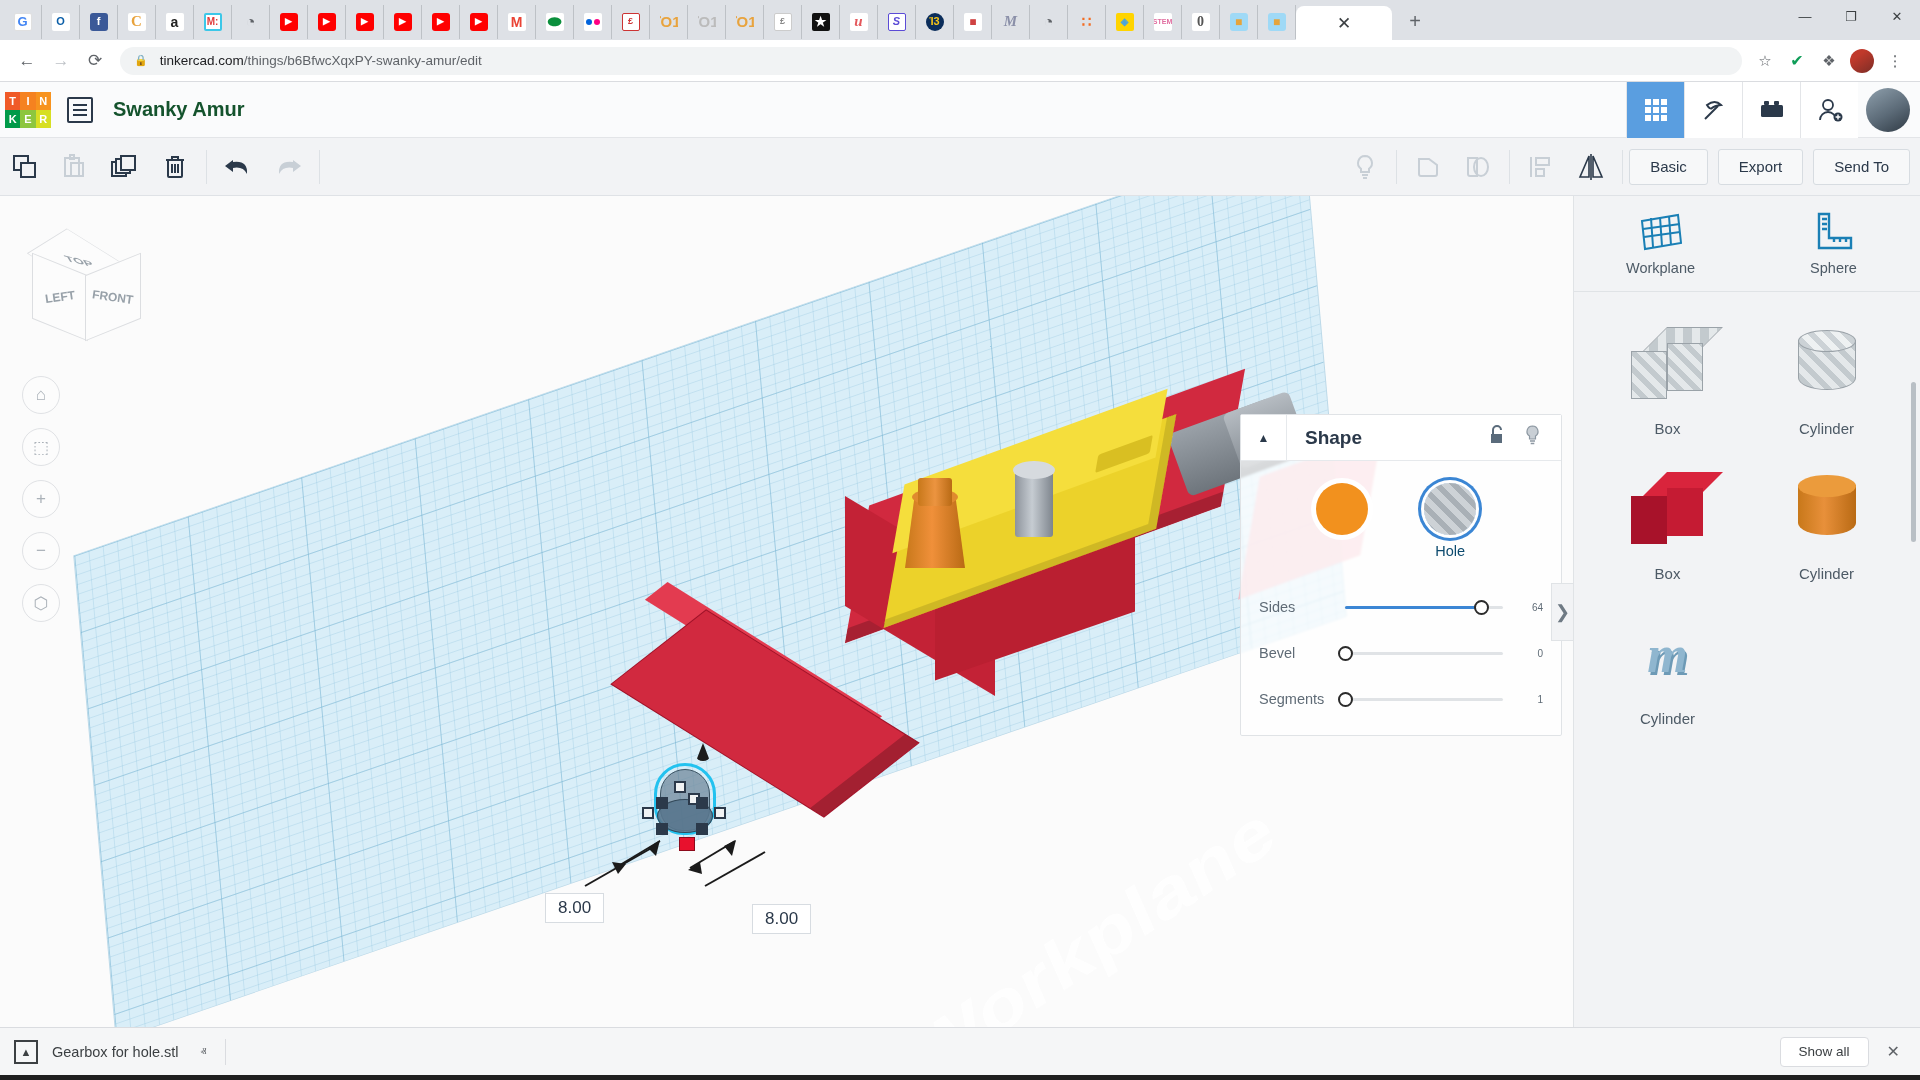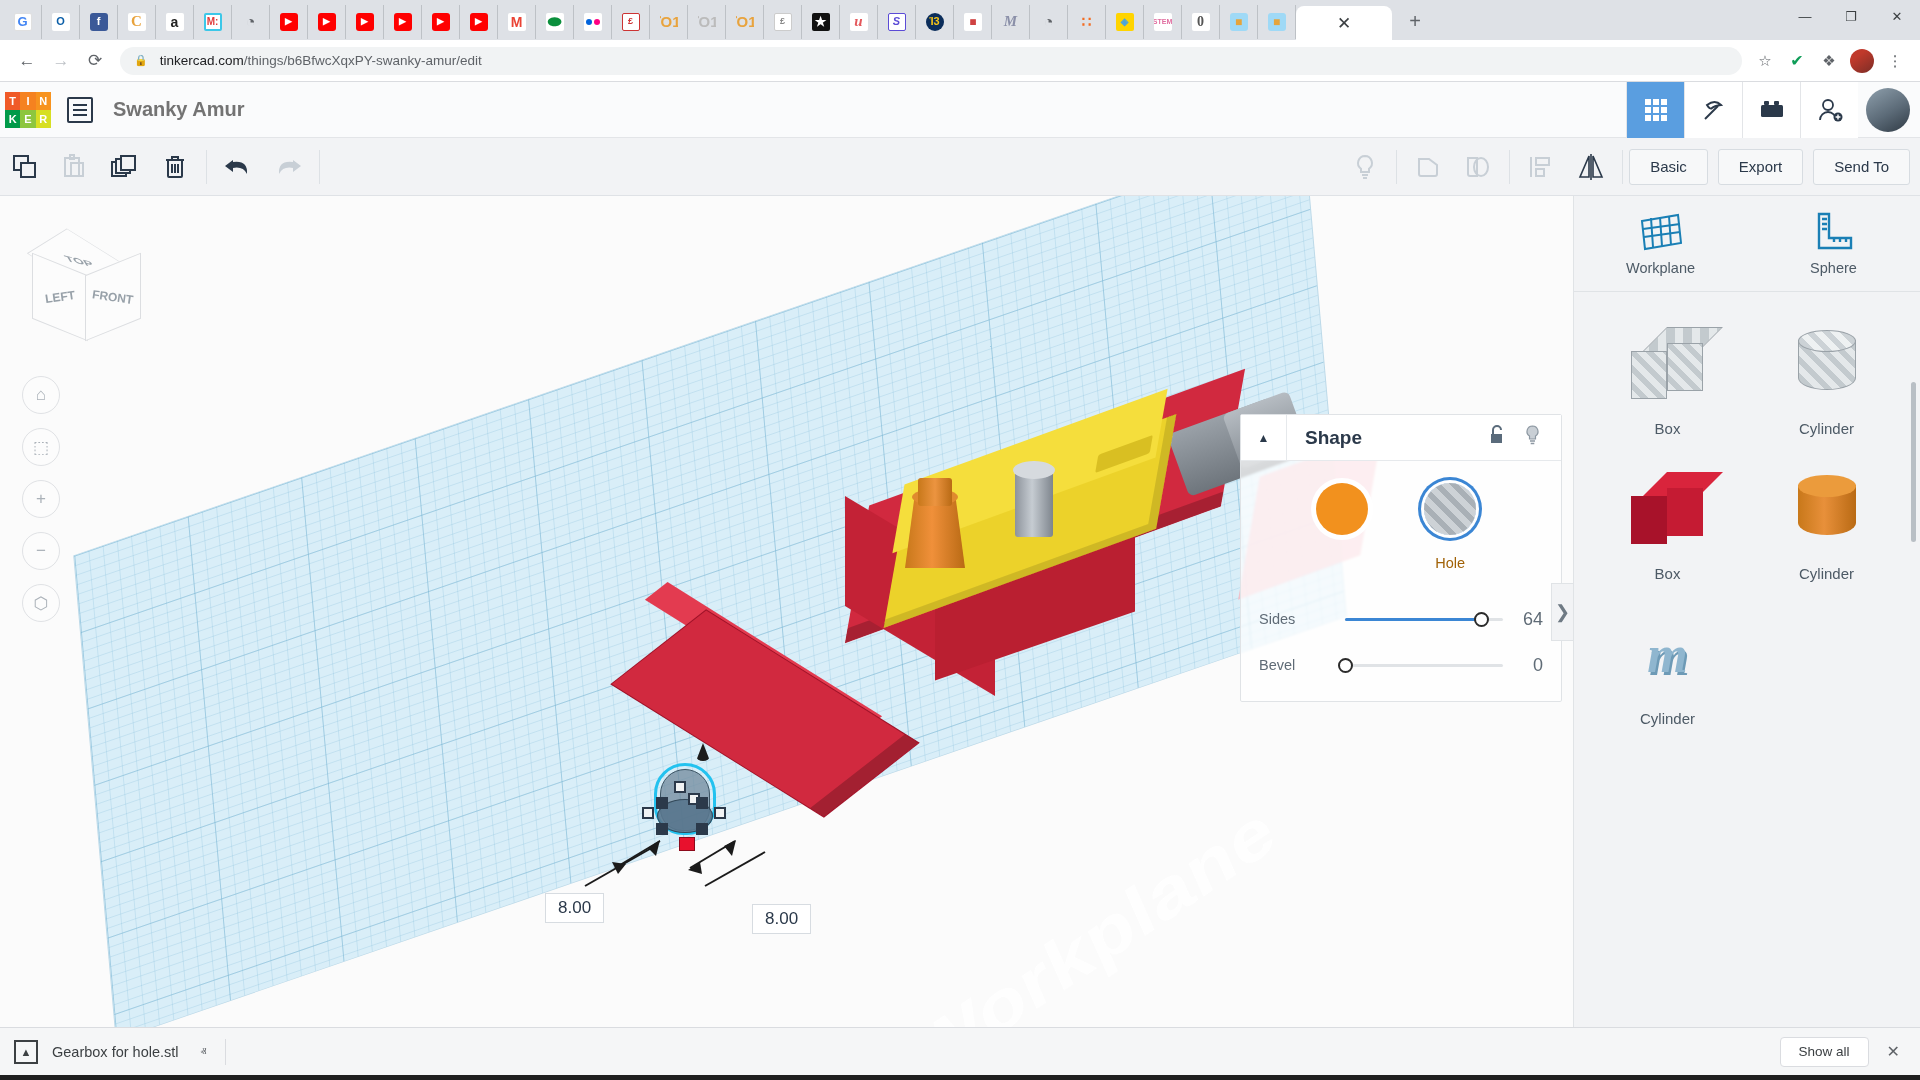--- a/index.html
+++ b/index.html
@@ -112,21 +112,21 @@
   }
   #tc-logo { width: 46px; height: 36px; margin-left: 5px; display: grid;
              grid-template-columns: repeat(3, 1fr); grid-template-rows: repeat(2, 1fr); }
   #tc-logo span { display: flex; align-items: center; justify-content: center;
                   color: #fff; font-size: 11px; font-weight: 700; }
   #hamburger {
     width: 26px; height: 26px; border: 2px solid #2b394a; border-radius: 2px;
     margin-left: 16px; display:flex; flex-direction:column; justify-content:center; gap:3px; padding: 0 4px;
   }
   #hamburger i { display:block; height:2px; background:#2b394a; width:100%; }
-  #doc-title { margin-left: 20px; font-size: 20px; color: #737373; font-weight: 600; }
+  #doc-title { margin-left: 20px; font-size: 20px; color: #14532d; font-weight: 600; }
   #header-right { margin-left: auto; display: flex; align-items: center; height: 56px; }
   .hdr-btn {
     width: 58px; height: 56px; display: flex; align-items: center; justify-content: center;
     border-left: 1px solid #e3e5e8; color: #2b394a; background: #fff;
   }
   .hdr-btn.active { background: #5a9ee0; color: #fff; }
   #hdr-avatar { width: 44px; height: 44px; border-radius: 50%; margin: 0 10px 0 8px;
                 background: linear-gradient(150deg,#8fa0ad 0%, #5c6b78 55%, #2f3a44 100%); }
 
   
@@ -328,29 +328,29 @@
   #shape-body { padding: 22px 0 16px; }
   #solid-hole-row { display: flex; justify-content: center; gap: 66px; }
   .sh-opt { display: flex; flex-direction: column; align-items: center; }
   .sh-swatch { width: 52px; height: 52px; border-radius: 50%;
                display: flex; align-items: center; justify-content: center; }
   .sh-swatch.solid { background: #f2911e; box-shadow: 0 0 0 5px #fff; }
   .sh-swatch.hole {
     background: repeating-linear-gradient(45deg, #cdd2d6 0 6px, #a9b0b6 6px 12px);
     box-shadow: 0 0 0 3px #fff, 0 0 0 6px #3b86d4;
   }
-  .sh-label { margin-top: 20px; font-size: 14.5px; color: #a16207; }
+  .sh-label { margin-top: 8px; font-size: 14.5px; color: #0c4a6e; }
   .slider-row { display: flex; align-items: center; height: 40px; padding: 0 18px; margin-top: 6px;}
   .slider-name { width: 86px; font-size: 14.5px; color: #5f6b76; }
   .slider-track { position: relative; flex: 1; height: 20px; display: flex; align-items: center; }
   .slider-track .bar { position: absolute; left: 0; right: 0; height: 3px; background: #e0e3e6; border-radius: 2px;}
   .slider-track .fill { position: absolute; left: 0; height: 3px; background: #3b86d4; border-radius: 2px;}
   .slider-knob { position: absolute; width: 15px; height: 15px; border-radius: 50%;
                  background: #fff; border: 2px solid #2b2b2b; }
-  .slider-val { width: 40px; text-align: right; font-size: 18px; color: #5f6b76; }
+  .slider-val { width: 40px; text-align: right; font-size: 10px; color: #5f6b76; }
 
   
   #grid-controls { position: absolute; right: 18px; bottom: 22px; }
   #edit-grid-btn { height: 32px; padding: 0 18px; border: 1px solid #e0e3e6;
     border-radius: 3px; background: #f5f6f7; color: #9aa3ab; font-size: 14.5px;
     display: flex; align-items: center; justify-content: center; }
   #snap-row { display: flex; align-items: center; justify-content: flex-end; margin-top: 12px; }
   #snap-label { font-size: 14.5px; color: #5f6b76; margin-right: 10px; }
   #snap-select { height: 30px; padding: 0 10px; border: 1px solid #e0e3e6; background: #fff;
                  display:flex; align-items:center; gap:10px; font-size: 14px; color: #5f6b76; }
@@ -874,20 +874,29 @@
               <div class="slider-val">64</div>
             </div>
             <div class="slider-row">
               <div class="slider-name">Bevel</div>
               <div class="slider-track">
                 <div class="bar"></div>
                 <div class="fill" style="width:0%"></div>
                 <div class="slider-knob" style="left:calc(0% - 7px)"></div>
               </div>
               <div class="slider-val">0</div>
+            </div>
+            <div class="slider-row">
+              <div class="slider-name">Segments</div>
+              <div class="slider-track">
+                <div class="bar"></div>
+                <div class="fill" style="width:0%"></div>
+                <div class="slider-knob" style="left:calc(0% - 7px)"></div>
+              </div>
+              <div class="slider-val">1</div>
             </div>
           </div>
       </div>
     </div>
 
 
     <div id="panel-toggle">❯</div>
   </div>
 
   <div id="shapes-panel">

